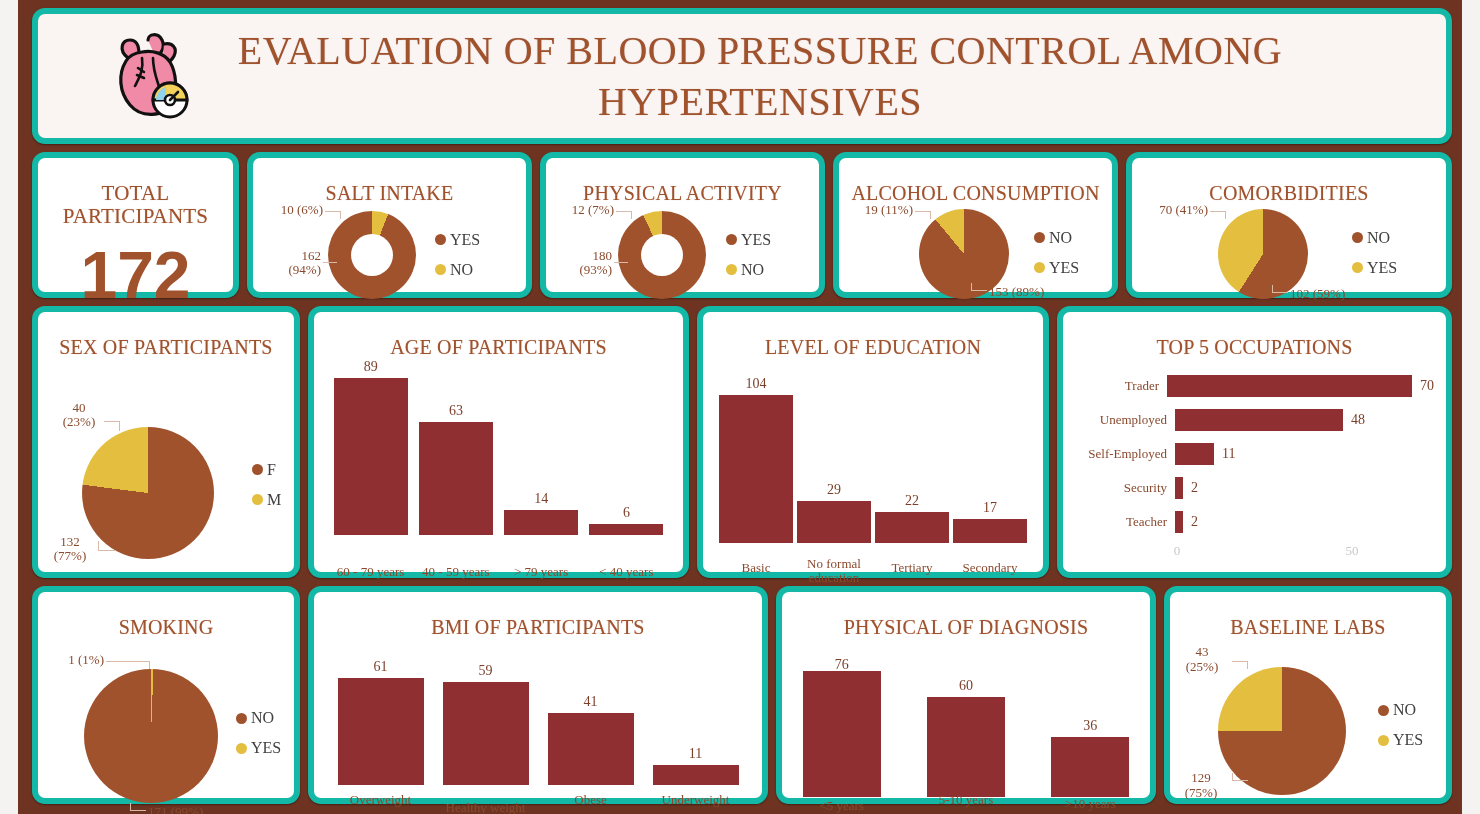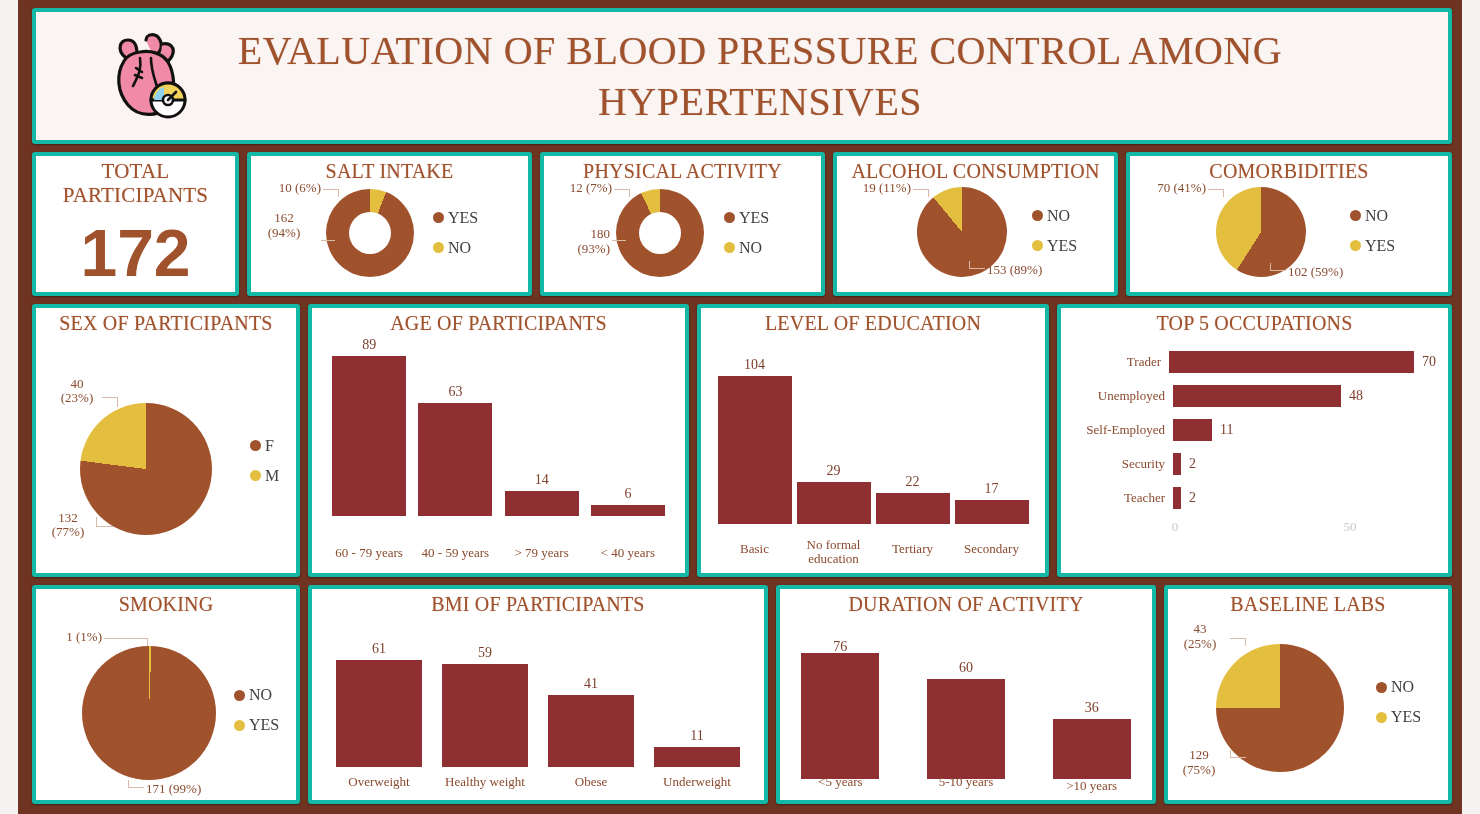--- a/index.html
+++ b/index.html
@@ -11,22 +11,22 @@
   }
   #dashboard {
     position: absolute; left: 18px; top: 0;
     width: 1444px; height: 814px;
     background: #6e3421;
     padding: 8px 10px 10px 14px;
     display: flex; flex-direction: column; gap: 8px;
   }
   .card {
     background: #ffffff;
-    border: 4px solid #14b8a6;
-    border-radius: 3px;
+    border: 6px solid #14b8a6;
+    border-radius: 13px;
     position: relative;
     box-shadow: 0 1px 2px rgba(0,0,0,.4);
   }
   
   #header {
     height: 138px;
     background: #faf4f2;
     display: flex; align-items: center;
     padding-left: 70px;
   }
@@ -40,21 +40,21 @@
   }
   
   .row { display: flex; gap: 8px; }
   #row-kpi   { height: 146px; }
   #row-mid   { height: 278px; }
   #row-bot   { height: 222px; }
   .card-title {
     text-align: center;
     color: #a0522d;
     font-size: 20px;
-    padding-top: 4px;
+    padding-top: 24px;
     letter-spacing: .2px;
     text-shadow: 0 0 1px rgba(160,82,45,.4);
   }
   .card-title.two-line { font-size: 21px; line-height: 1.12; }
   .big-number {
     text-align: center;
     color: #a0522d;
     font-size: 66px;
     font-weight: bold;
     font-family: "Liberation Sans", sans-serif;
@@ -142,21 +142,21 @@
     </div>
 
     <div class="card" style="flex:0 0 285px;">
       <div class="card-title">SALT INTAKE</div>
       <div class="chart-body">
         <div class="pie" style="left:75px; top:6px; width:88px; height:88px;
                     background: conic-gradient(#E3BE3F 0deg 21.6deg, #A0522D 21.6deg 360deg);"></div>
         <div class="donut-hole" style="left:98px; top:29px; width:42px; height:42px;"></div>
         <div class="slice-label" style="left:-4px; top:-2px; width:74px; text-align:right;">10 (6%)</div>
         <div class="leader" style="left:72px; top:6px; width:16px; height:8px; border-top-width:1px; border-right-width:1px;"></div>
-        <div class="slice-label" style="left:-2px; top:28px; width:70px; text-align:center;">162
+        <div class="slice-label" style="left:-2px; top:44px; width:70px; text-align:right;">162
 (94%)</div>
         <div class="leader" style="left:70px; top:57px; width:14px; height:0; border-top-width:1px;"></div>
         <div class="legend" style="left:182px; top:26px;">
           <div class="legend-item">
             <span class="legend-dot" style="background:#A0522D;"></span>
             <span class="legend-text">YES</span>
           </div>
           <div class="legend-item">
             <span class="legend-dot" style="background:#E3BE3F;"></span>
             <span class="legend-text">NO</span>
@@ -393,44 +393,44 @@
       <div class="chart-body">
         <div class="colbars" style="padding-bottom:30px;">
           <div class="colbar-group">
             <span class="colbar-value">61</span>
             <div class="colbar" style="height:107px; width:86px;"></div>
             <span class="colbar-label" style="position:absolute;bottom:8px;">Overweight</span>
           </div>
           <div class="colbar-group">
             <span class="colbar-value">59</span>
             <div class="colbar" style="height:103px; width:86px;"></div>
-            <span class="colbar-label" style="position:absolute;bottom:8px;width:110px;">Healthy weight</span>
+            <span class="colbar-label" style="position:absolute;bottom:0;width:110px;">Healthy weight</span>
           </div>
           <div class="colbar-group">
             <span class="colbar-value">41</span>
             <div class="colbar" style="height:72px; width:86px;"></div>
             <span class="colbar-label" style="position:absolute;bottom:8px;">Obese</span>
           </div>
           <div class="colbar-group">
             <span class="colbar-value">11</span>
             <div class="colbar" style="height:20px; width:86px;"></div>
             <span class="colbar-label" style="position:absolute;bottom:8px;width:110px;">Underweight</span>
           </div>
         </div>
       </div>
     </div>
 
     <div class="card" style="flex:0 0 380px;">
-      <div class="card-title">DURATION OF ACTIVITY</div>
+      <div class="card-title">PHYSICAL OF DIAGNOSIS</div>
       <div class="chart-body">
         <div class="colbars" style="padding-bottom:18px;gap:33px;">
           <div class="colbar-group">
             <span class="colbar-value" style="margin-bottom:-2px;">76</span>
             <div class="colbar" style="height:126px; width:78px;"></div>
-            <span class="colbar-label" style="position:absolute;bottom:8px;">&lt;5 years</span>
+            <span class="colbar-label" style="position:absolute;bottom:2px;">&lt;5 years</span>
           </div>
           <div class="colbar-group">
             <span class="colbar-value">60</span>
             <div class="colbar" style="height:100px; width:78px;"></div>
             <span class="colbar-label" style="position:absolute;bottom:8px;">5-10 years</span>
           </div>
           <div class="colbar-group">
             <span class="colbar-value">36</span>
             <div class="colbar" style="height:60px; width:78px;"></div>
             <span class="colbar-label" style="position:absolute;bottom:4px;">&gt;10 years</span>

